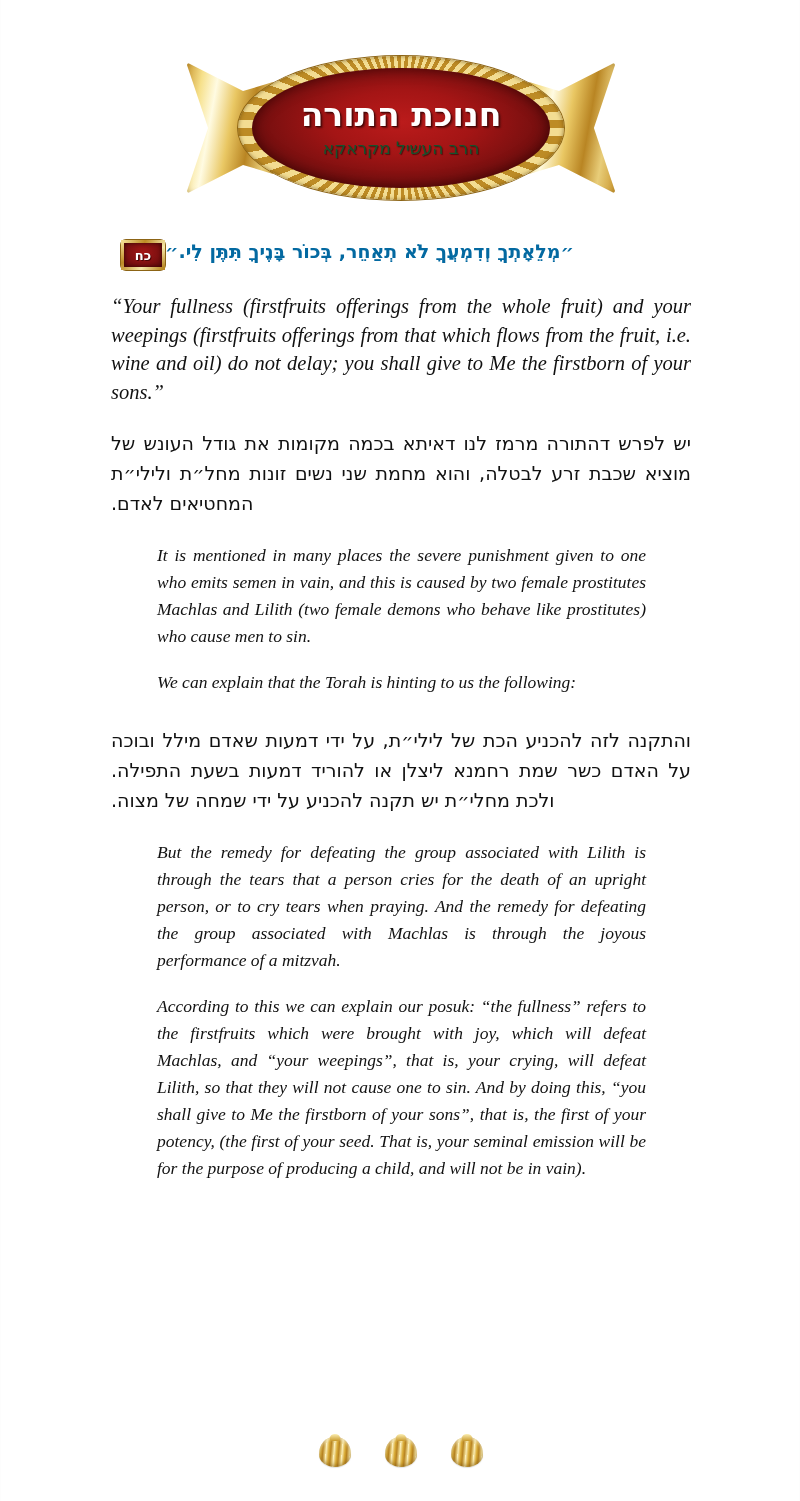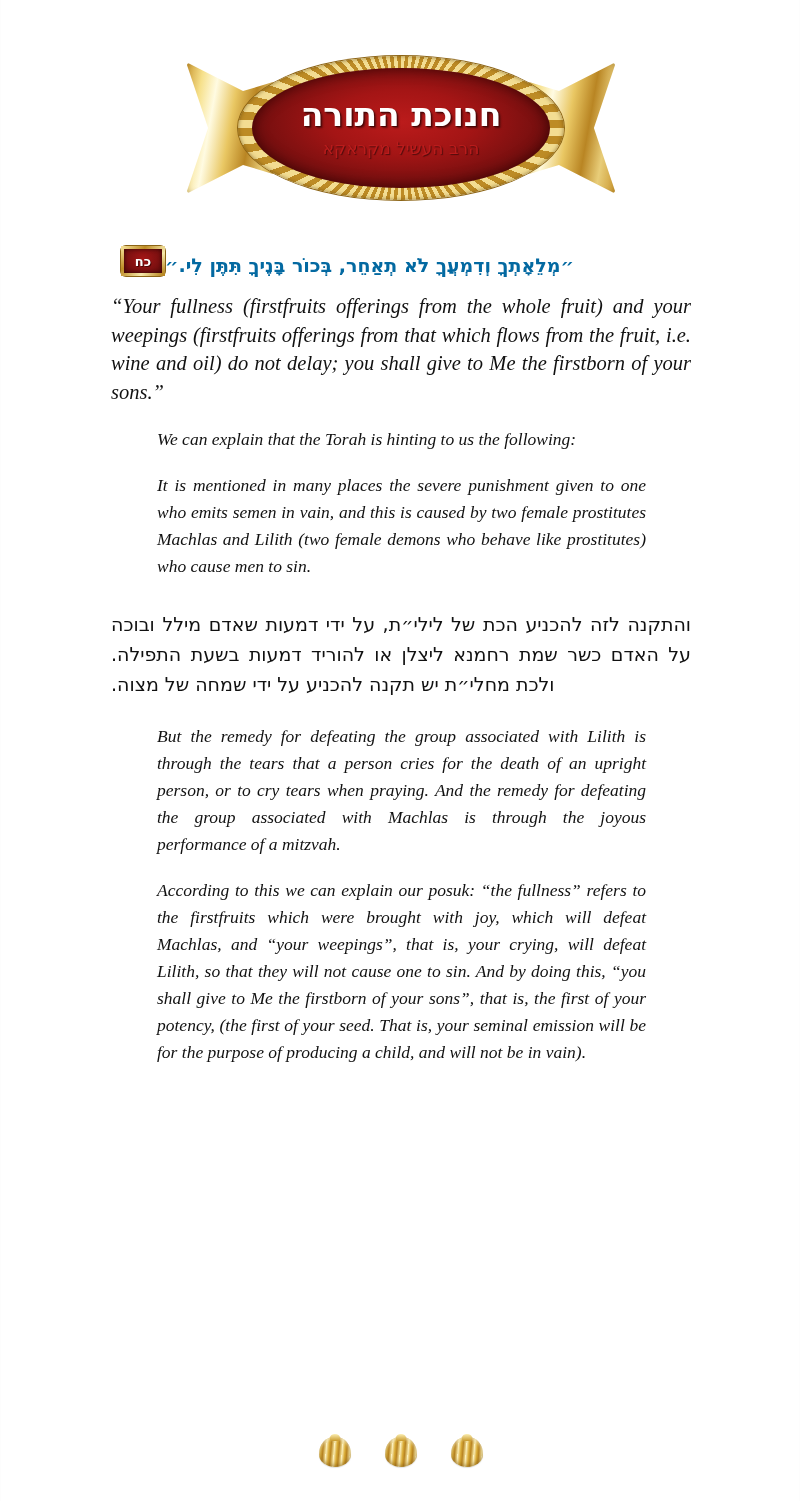--- a/index.html
+++ b/index.html
@@ -117,34 +117,34 @@
     font-weight: bold;
     font-size: 33px;
     color: #ffffff;
     letter-spacing: 0px;
     text-shadow: 1px 1px 0 #4a0505, 2px 2px 2px rgba(0,0,0,.45);
     line-height: 1.05;
   }
   .banner-subtitle {
     font-family: "DejaVu Sans", sans-serif;
     font-size: 17px;
-    color: #b91c1c;
+    color: #14532d;
     margin-top: 6px;
     text-shadow: 1px 1px 1px rgba(60,10,10,.8);
   }
 
   
   .verse-row {
     position: absolute;
-    top: 246px;
+    top: 240px;
     left: 110px;
     width: 580px;
     display: flex;
     flex-direction: row-reverse;
-    align-items: flex-end;
+    align-items: flex-start;
     justify-content: flex-start;
     direction: rtl;
   }
   .verse-badge {
     flex: 0 0 auto;
     width: 38px;
     height: 24px;
     margin-left: 10px;
     border-radius: 5px;
     background: radial-gradient(ellipse at 50% 40%, #a31616 0%, #7d1010 60%, #5a0909 100%);
@@ -271,23 +271,24 @@
     <div class="verse-badge">
       <span>כח</span>
     </div>
     <div class="verse-text">״מְלֵאָתְךָ וְדִמְעֲךָ לֹא תְאַחֵר, בְּכוֹר בָּנֶיךָ תִּתֶּן לִי.״</div>
   </div>
 
   <div class="content">
 
     <p class="para-en-lead">“Your fullness (firstfruits offerings from the whole fruit) and your weepings (firstfruits offerings from that which flows from the fruit, i.e. wine and oil) do not delay; you shall give to Me the firstborn of your sons.”</p>
 
-
+    <p class="para-he">יש לפרש דהתורה מרמז לנו דאיתא בכמה מקומות את גודל העונש של מוציא שכבת זרע לבטלה, והוא מחמת שני נשים זונות מחל״ת ולילי״ת המחטיאים לאדם.</p>
+
+    <p class="para-en">It is mentioned in many places the severe punishment given to one who emits semen in vain, and this is caused by two female prostitutes Machlas and Lilith (two female demons who behave like prostitutes) who cause men to sin.</p>
     <p class="para-en">We can explain that the Torah is hinting to us the following:</p>
-    <p class="para-en">It is mentioned in many places the severe punishment given to one who emits semen in vain, and this is caused by two female prostitutes Machlas and Lilith (two female demons who behave like prostitutes) who cause men to sin.</p>
 
     <p class="para-he">והתקנה לזה להכניע הכת של לילי״ת, על ידי דמעות שאדם מילל ובוכה על האדם כשר שמת רחמנא ליצלן או להוריד דמעות בשעת התפילה. ולכת מחלי״ת יש תקנה להכניע על ידי שמחה של מצוה.</p>
 
     <p class="para-en">But the remedy for defeating the group associated with Lilith is through the tears that a person cries for the death of an upright person, or to cry tears when praying. And the remedy for defeating the group associated with Machlas is through the joyous performance of a mitzvah.</p>
 
 
     <p class="para-en">According to this we can explain our posuk: “the fullness” refers to the firstfruits which were brought with joy, which will defeat Machlas, and “your weepings”, that is, your crying, will defeat Lilith, so that they will not cause one to sin. And by doing this, “you shall give to Me the firstborn of your sons”, that is, the first of your potency, (the first of your seed. That is, your seminal emission will be for the purpose of producing a child, and will not be in vain).</p>
 
   </div>
 

